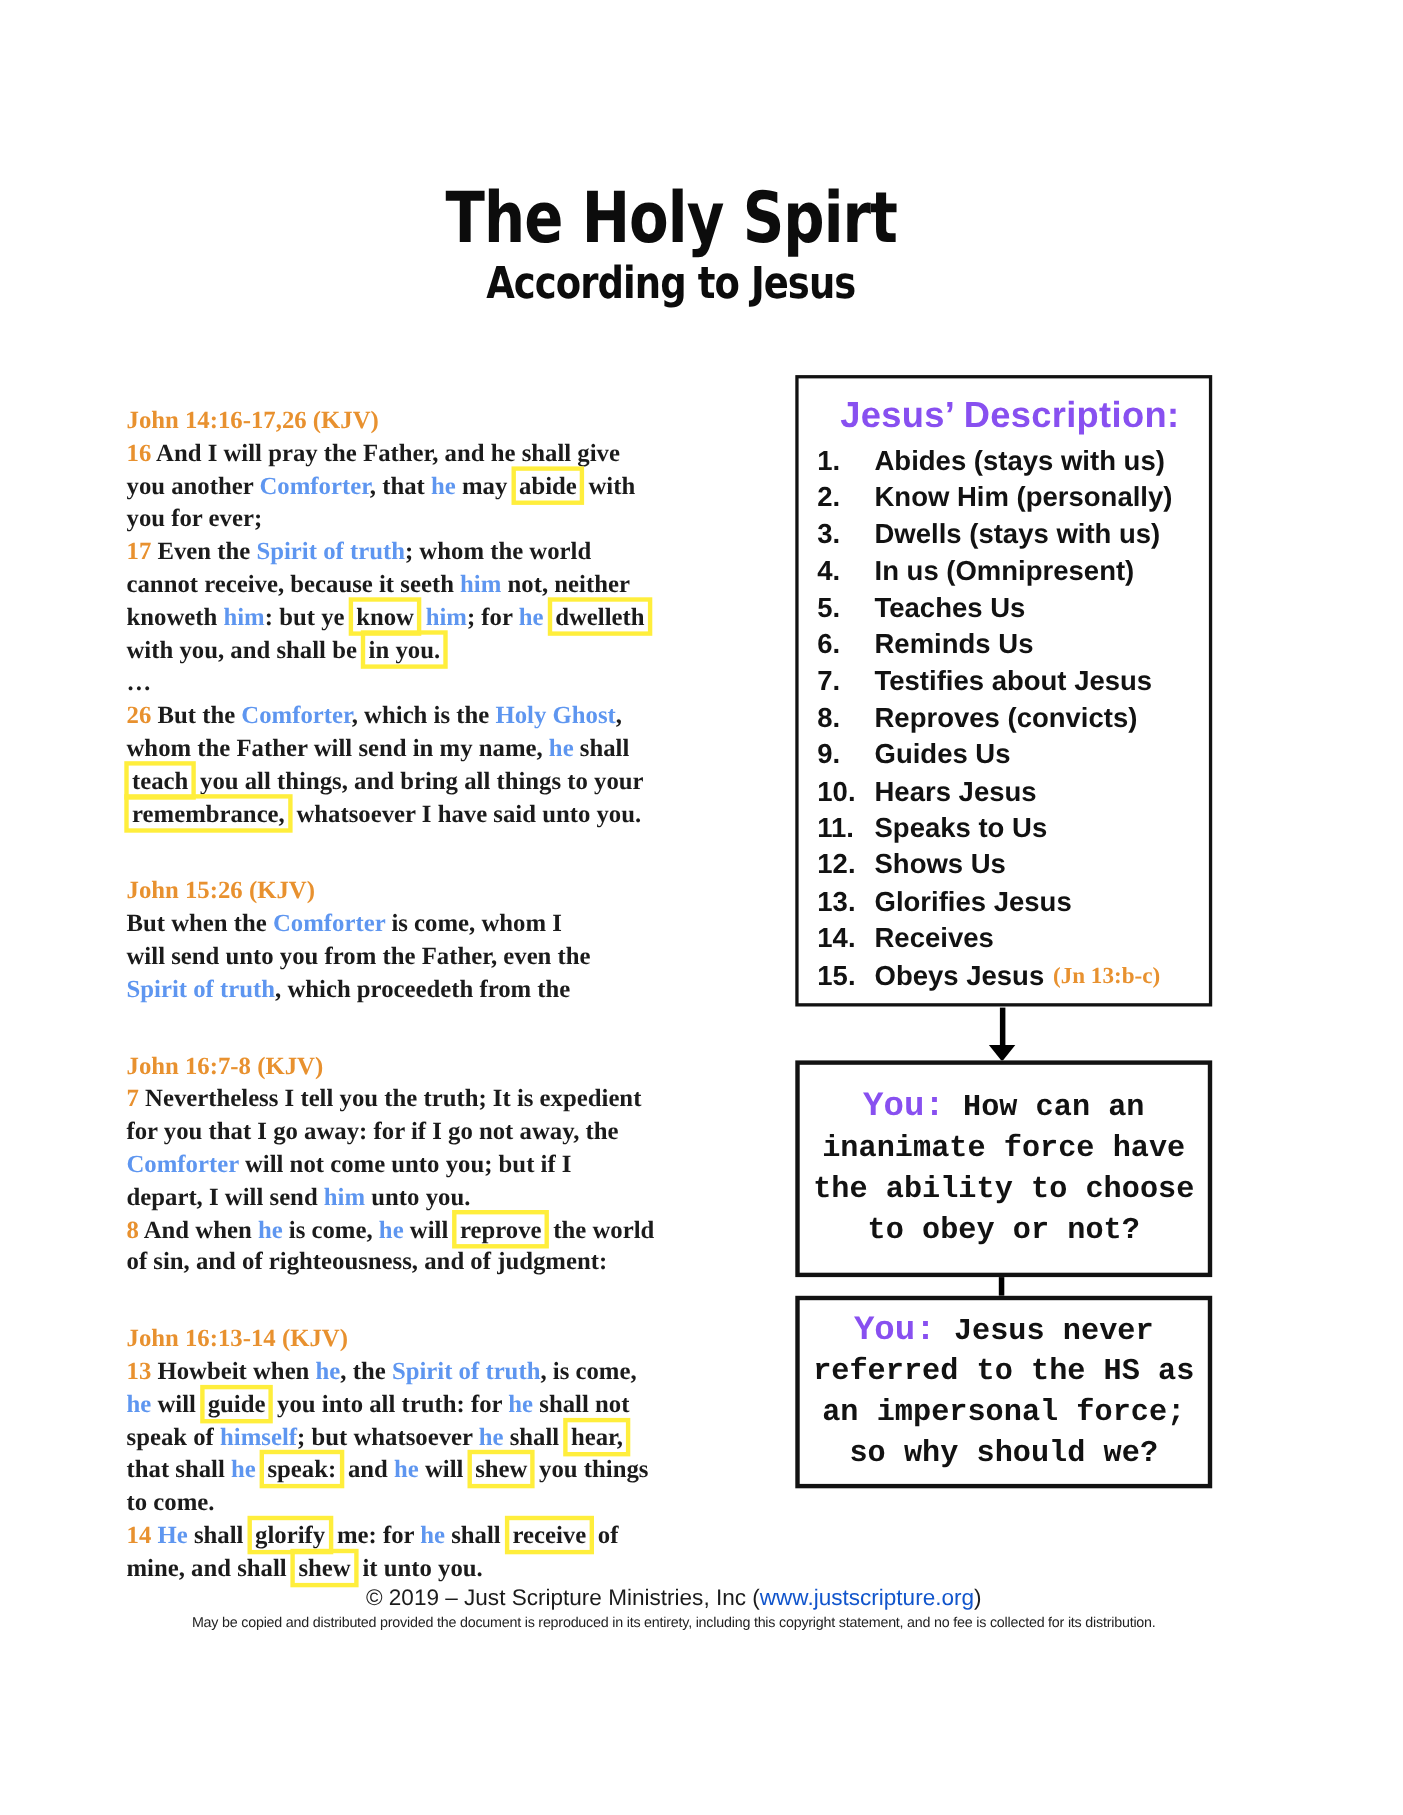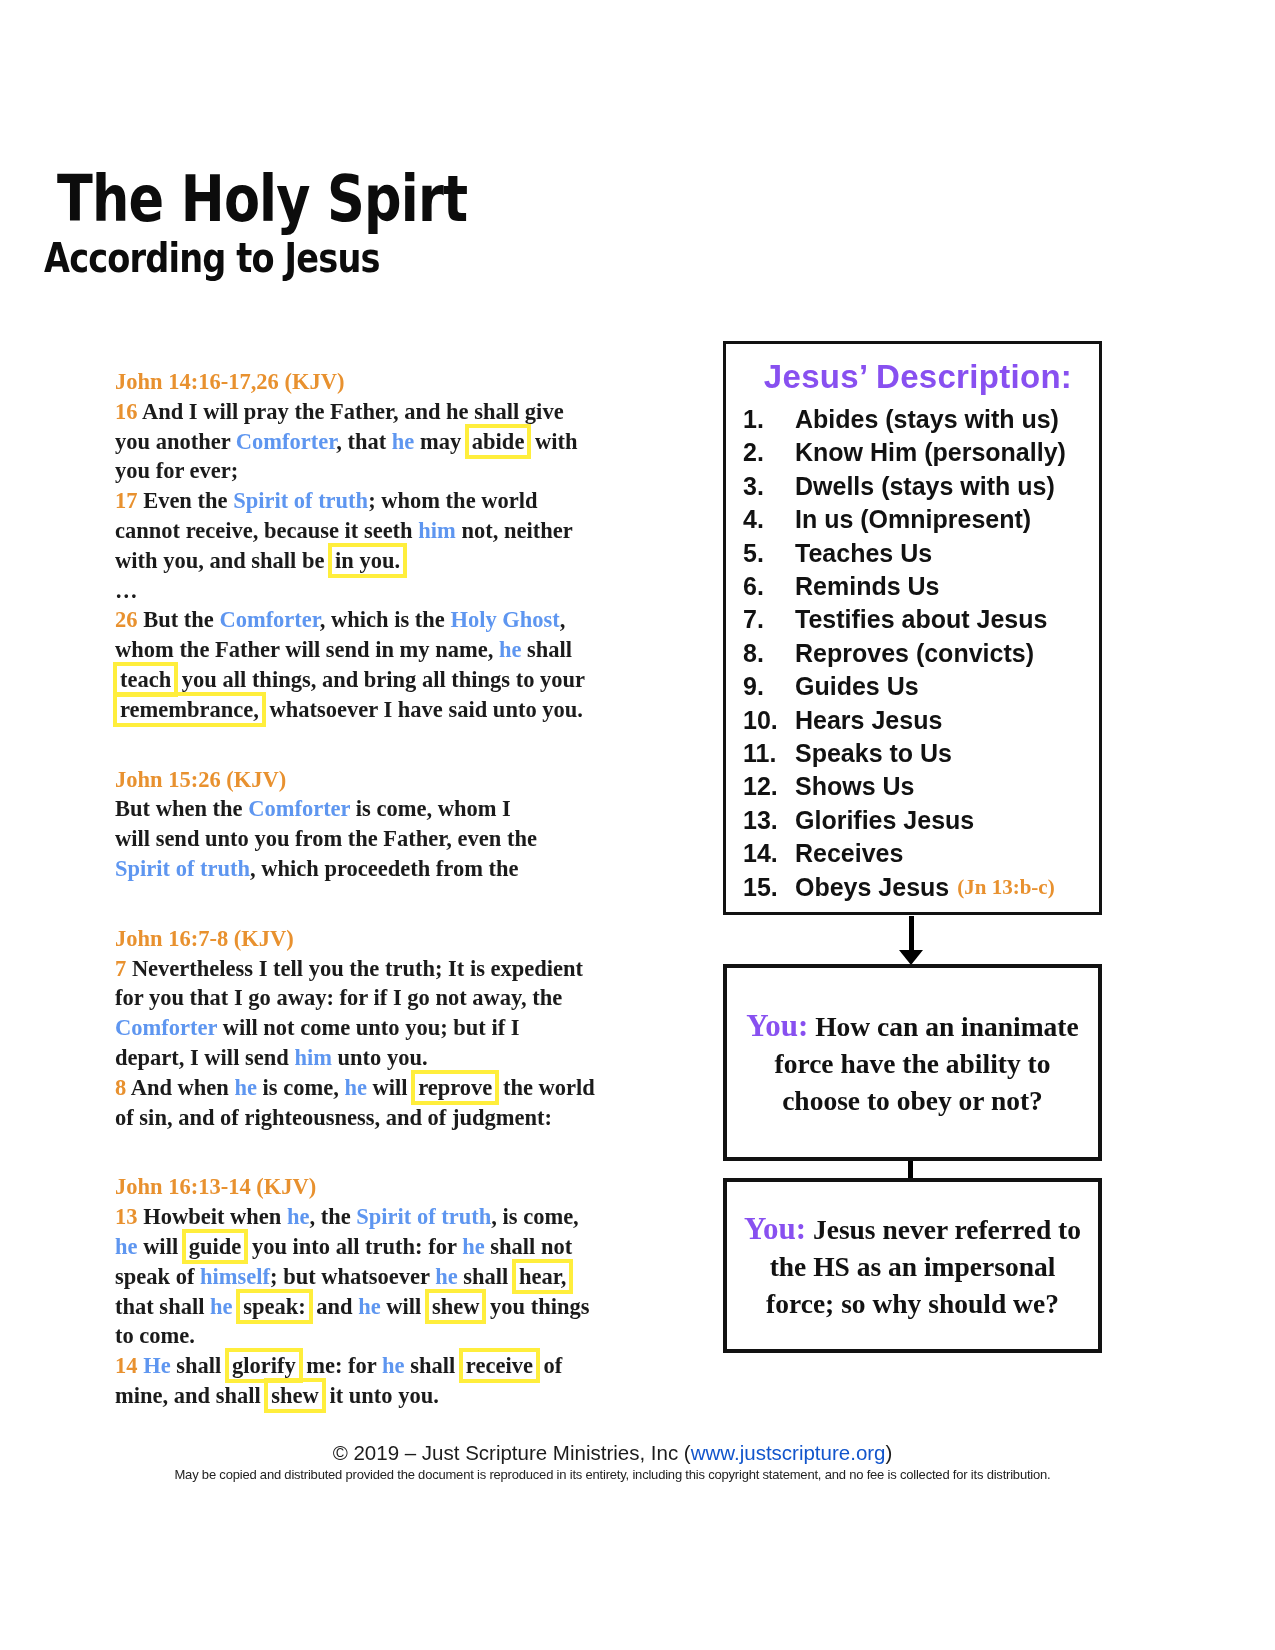--- a/index.html
+++ b/index.html
@@ -2,21 +2,21 @@
 <html><head>
 <meta charset="utf-8">
 <style>
   html,body { margin:0; padding:0; background:#ffffff; }
   .page {
     position:relative; width:1275px; height:1650px; background:#ffffff;
     font-family:"Liberation Serif", serif; overflow:hidden;
   }
 
   
-  .title-wrap { position:absolute; top:166px; left:0; width:1220px; text-align:left;margin-left:12px; }
+  .title-wrap { position:absolute; top:166px; left:0; width:1220px; text-align:center; }
   .title-main {
     display:inline-block; font-family:"DejaVu Sans", sans-serif; font-weight:900;
     font-size:64px; color:#0c0c0c; transform:scaleX(0.82); transform-origin:center;
     letter-spacing:-1px; line-height:1.05;
   }
   .title-sub {
     display:inline-block; font-family:"DejaVu Sans", sans-serif; font-weight:900;
     font-size:40px; color:#0c0c0c; transform:scaleX(0.84); transform-origin:center;
     letter-spacing:-1px; margin-top:2px;
   }
@@ -60,21 +60,21 @@
     width:0; height:0; margin:0 auto;
     border-left:12px solid transparent; border-right:12px solid transparent;
     border-top:15px solid #000;
   }
   .connector { position:absolute; left:908px; top:1161px; width:5px; height:17px; background:#000; }
 
   .you-box {
     position:absolute; left:723px; width:379px;
     border:4px solid #121212; box-sizing:border-box; background:#fff;
     display:flex; align-items:center; justify-content:center; text-align:center;
-    font-family:Liberation Serif, serif; font-weight:700;
+    font-family:Liberation Mono, monospace; font-weight:700;
     font-size:27.5px; line-height:37px; color:#121212; padding:6px 12px;
   }
   .you-box-1 { top:964px; height:197px; }
   .you-box-2 { top:1178px; height:175px; }
   .you-lead { color:var(--purple); font-size:31px; }
 
   
   .footer { position:absolute; left:0; top:1441px; width:1225px; text-align:center;
             font-family:"Liberation Sans", sans-serif; color:#1c1c1c; }
   .footer-line1 { font-size:20.5px; }
@@ -100,20 +100,21 @@
   </div>
 
   <div class="verses">
       <div class="section">
         <div class="verse-heading">John 14:16-17,26 (KJV)</div>
         <div class="verse-line"><span class="orange">16 </span><span>And I will pray the Father, and he shall give</span></div>
         <div class="verse-line"><span>you another </span><span class="blue">Comforter</span><span>, that </span><span class="blue">he</span><span> may </span><span class="hl">abide</span><span> with</span></div>
         <div class="verse-line"><span>you for ever;</span></div>
         <div class="verse-line"><span class="orange">17 </span><span>Even the </span><span class="blue">Spirit of truth</span><span>; whom the world</span></div>
         <div class="verse-line"><span>cannot receive, because it seeth </span><span class="blue">him</span><span> not, neither</span></div>
+        <div class="verse-line"><span>knoweth </span><span class="blue">him</span><span>: but ye </span><span class="hl">know</span><span> </span><span class="blue">him</span><span>; for </span><span class="blue">he</span><span> </span><span class="hl">dwelleth</span></div>
         <div class="verse-line"><span>with you, and shall be </span><span class="hl">in you.</span></div>
         <div class="verse-line"><span>…</span></div>
         <div class="verse-line"><span class="orange">26 </span><span>But the </span><span class="blue">Comforter</span><span>, which is the </span><span class="blue">Holy Ghost</span><span>,</span></div>
         <div class="verse-line"><span>whom the Father will send in my name, </span><span class="blue">he</span><span> shall</span></div>
         <div class="verse-line"><span class="hl">teach</span><span> you all things, and bring all things to your</span></div>
         <div class="verse-line"><span class="hl">remembrance,</span><span> whatsoever I have said unto you.</span></div>
       </div>
       <div class="section">
         <div class="verse-heading">John 15:26 (KJV)</div>
         <div class="verse-line"><span>But when the </span><span class="blue">Comforter</span><span> is come, whom I</span></div>

